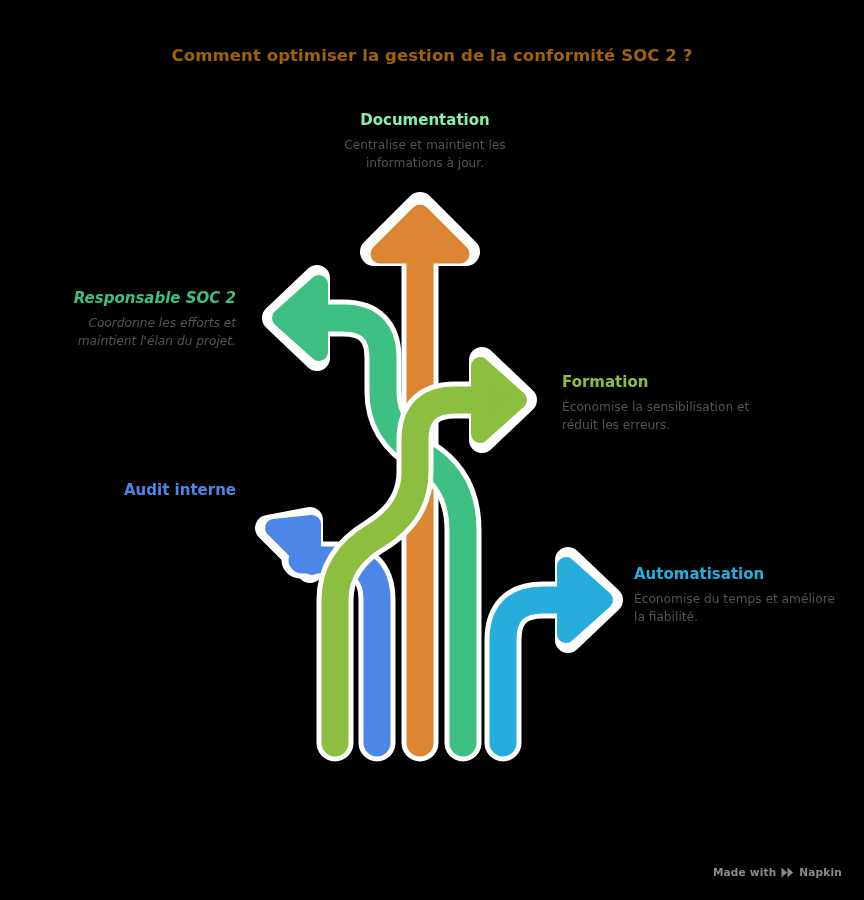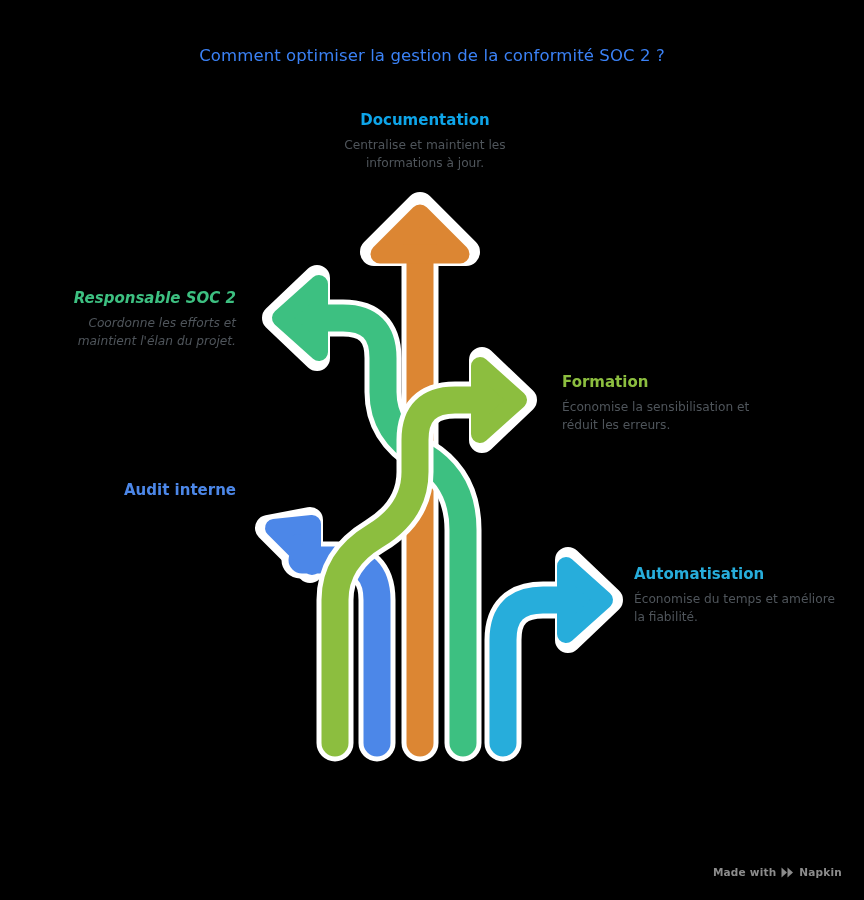--- a/index.html
+++ b/index.html
@@ -4,21 +4,21 @@
 <style>
   html,body{margin:0;padding:0;background:#000;}
   body{
     width:864px;height:900px;position:relative;overflow:hidden;
     font-family:"DejaVu Sans","Liberation Sans",sans-serif;
     background:#000;
   }
   #canvas{position:absolute;inset:0;width:864px;height:900px;}
   .title{
     position:absolute;left:0;top:46px;width:864px;text-align:center;
-    font-size:16.5px;font-weight:400;color:#3b82f6;letter-spacing:.1px;
+    font-size:16.5px;font-weight:700;color:#a16207;letter-spacing:.1px;
   }
   .node{position:absolute;}
   .node .hd{font-size:15px;font-weight:700;line-height:1.35;margin:0 0 7px 0;}
   .node .dsc{font-size:12.2px;line-height:1.42;color:#4f555b;}
 
   
   #n-doc{left:317px;top:110px;width:216px;text-align:center;}
   #n-resp{left:44px;top:288px;width:192px;text-align:right;font-style:italic;}
   #n-form{left:562px;top:372px;width:215px;text-align:left;}
   #n-audit{left:56px;top:480px;width:180px;text-align:right;}
@@ -74,21 +74,21 @@
     <path d="M482 360 L524 400 L482 440 Z" fill="#ffffff" stroke="#ffffff" stroke-width="26" stroke-linejoin="round"></path>
     <path d="M335 743 L335 600 Q335 560 375 536 Q415 512 415 472 L415 440
              Q415 400 455 400 L490 400" fill="none" stroke="#8CBE3F" stroke-width="27" stroke-linecap="round" stroke-linejoin="round"></path>
     <path d="M480 366 L518 400 L480 434 Z" fill="#8CBE3F" stroke="#8CBE3F" stroke-width="18" stroke-linejoin="round"></path>
   </g>
 </svg>
 
 <div class="title">Comment optimiser la gestion de la conformité SOC 2 ?</div>
 
 <div class="node" id="n-doc">
-  <div class="hd" style="color:#0ea5e9">Documentation</div>
+  <div class="hd" style="color:#86efac">Documentation</div>
   <div class="dsc">Centralise et maintient les informations à jour.</div>
 </div>
 
 <div class="node" id="n-resp">
   <div class="hd" style="color:#3DC081">Responsable SOC 2</div>
   <div class="dsc">Coordonne les efforts et maintient l'élan du projet.</div>
 </div>
 
 <div class="node" id="n-form">
   <div class="hd" style="color:#8CBE3F">Formation</div>

